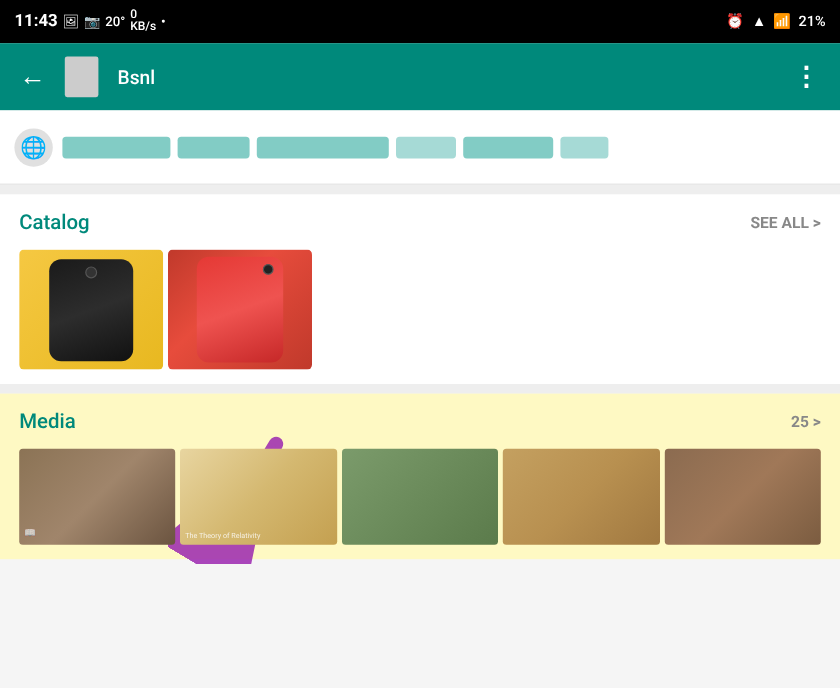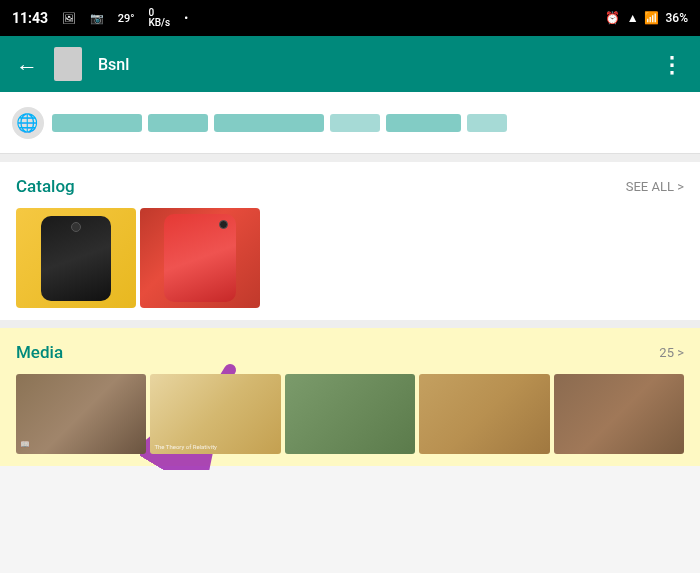--- a/index.html
+++ b/index.html
@@ -21,21 +21,21 @@
       align-items: center;
       justify-content: space-between;
       padding: 0 12px;
       color: #fff;
       font-size: 13px;
       font-weight: 500;
     }
     .status-left {
       display: flex;
       align-items: center;
-      gap: 14px;
+      gap: 4px;
     }
     .status-right {
       display: flex;
       align-items: center;
       gap: 6px;
       font-size: 12px;
     }
     .status-time { font-weight: 700; font-size: 14px; }
     .status-icon { font-size: 11px; }
 
@@ -130,21 +130,21 @@
     }
     .section-title {
       font-size: 17px;
       font-weight: 500;
       color: #00897B;
     }
     .see-all-btn {
       font-size: 13px;
       color: #888;
       cursor: pointer;
-      font-weight: 400;
+      font-weight: 700;
     }
 
     
     .catalog-images {
       display: flex;
       gap: 4px;
     }
     .catalog-img {
       width: 120px;
       height: 100px;
@@ -251,29 +251,29 @@
     }
   </style>
 </head>
 <body>
 
 <div class="status-bar">
   <div class="status-left">
     <span class="status-time">11:43</span>
     <span class="status-icon">🖼</span>
     <span class="status-icon">📷</span>
-    <span class="status-icon">29°</span>
+    <span class="status-icon">20°</span>
     <span class="status-icon" style="font-size:10px; line-height:1">0<br>KB/s</span>
     <span class="status-icon">•</span>
   </div>
   <div class="status-right">
     <span>⏰</span>
     <span>▲</span>
     <span>📶</span>
-    <span>36%</span>
+    <span>21%</span>
   </div>
 </div>
 
 <div class="app-bar">
   <span class="app-bar-back">←</span>
   <div class="app-bar-icon-rect"></div>
   <span class="app-bar-title">Bsnl</span>
   <span class="app-bar-more">⋮</span>
 </div>
 

